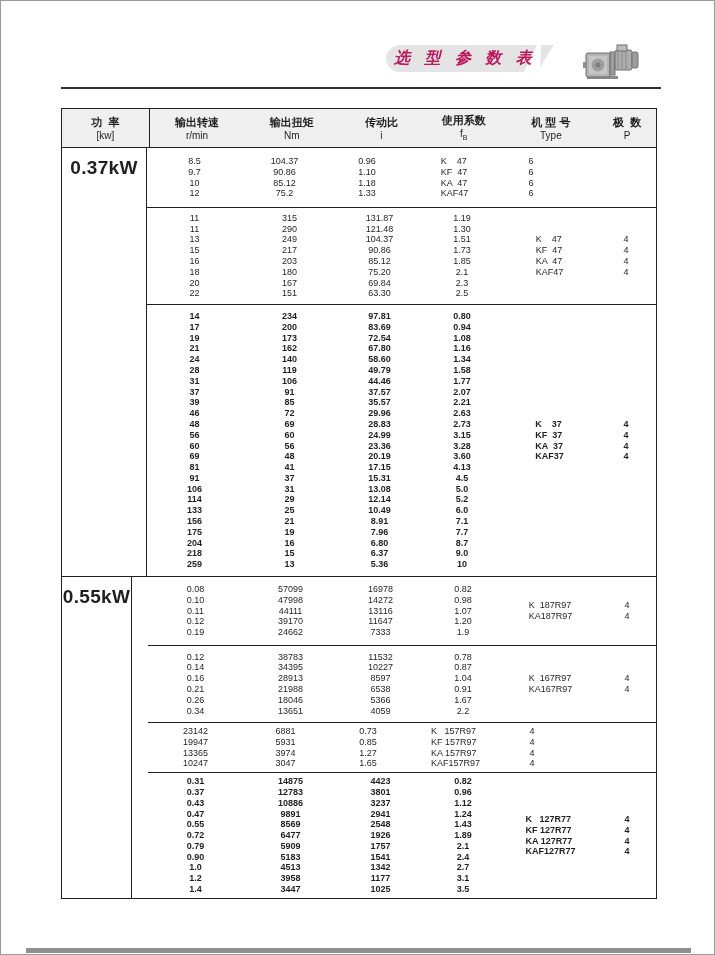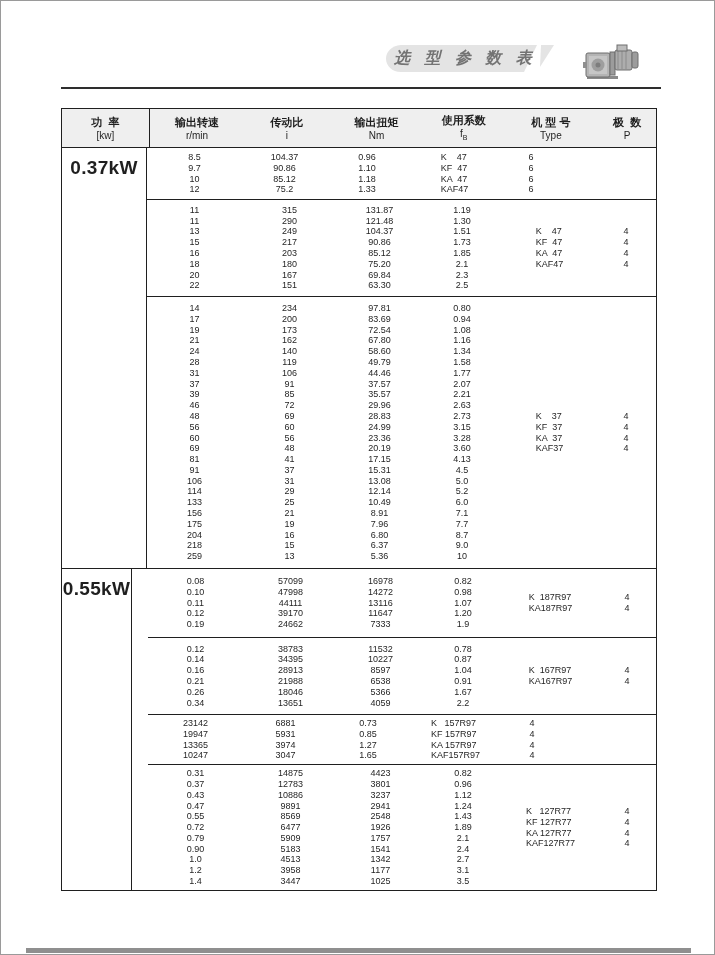--- a/index.html
+++ b/index.html
@@ -8,21 +8,21 @@
     position:relative; width:715px; height:955px; background:#ffffff;
     border:1px solid #9a9a9a; overflow:hidden;
     font-family:"Liberation Sans","DejaVu Sans",sans-serif; color:#1f1f1f;
   }
   
   .banner { position:absolute; left:383px; top:42px; width:172px; height:31px; }
   .banner svg { position:absolute; left:0; top:0; }
   .banner .title-text {
     position:absolute; left:10px; top:5px; width:138px; 
     font-style:italic; font-weight:bold; font-size:16px; letter-spacing:5px;
-    color:#737373; white-space:nowrap;
+    color:#be185d; white-space:nowrap;
   }
   .motor-img { position:absolute; left:582px; top:42px; width:58px; height:40px; }
   .title-rule { position:absolute; left:60px; top:86px; width:600px; height:2px; background:#2e2e2e; }
   
   .param-table {
     position:absolute; left:60px; top:107px; width:596px;
     border:1.5px solid #1f1f1f;
   }
   .thead { display:flex; height:39px; background:#efefef; border-bottom:1.5px solid #1f1f1f; }
   .th { display:flex; flex-direction:column; justify-content:center; text-align:center; padding-top:1px; }
@@ -32,21 +32,21 @@
   .c0 { width:88px; }
   .c1 { width:95px; } .c2 { width:95px; } .c3 { width:85px; }
   .c4 { width:80px; } .c5 { width:95px; } .c6 { width:58px; }
   .th.c0 { border-right:1px solid #1f1f1f; }
   .table-section { display:flex; border-bottom:1.5px solid #1f1f1f; }
   .table-section:last-child { border-bottom:none;gap:16px; }
   .power-cell { width:85px; border-right:1px solid #1f1f1f; text-align:center; }
   .power-label { font-weight:bold; font-size:19px; padding-top:9px; letter-spacing:0.3px; }
   .section-blocks { flex:1; }
   .block { display:flex; border-bottom:1px solid #1f1f1f; }
-  .block:last-child { border-bottom:none; }
+  .block:last-child { border-bottom:none;font-weight:bold; }
   .col { display:flex; flex-direction:column; justify-content:center; text-align:center; }
   .ln { font-size:9px; line-height:10.8px; white-space:pre; }
   .type-col { align-items:center; }
   .type-stack { text-align:left; }
   .footer-bar { position:absolute; left:25px; top:947px; width:665px; height:5px; background:#8f8f8f; }
 </style>
 </head>
 <body>
 
 <div class="page">
@@ -82,48 +82,48 @@
   <div class="param-table">
     <div class="thead">
       <div class="th c0">
         <span class="th-l1">功  率</span>
         <span class="th-l2">[kw]</span>
       </div>
       <div class="th c1">
         <span class="th-l1">输出转速</span>
         <span class="th-l2">r/min</span>
       </div>
+      <div class="th c2">
+        <span class="th-l1">输出扭矩</span>
+        <span class="th-l2">Nm</span>
+      </div>
       <div class="th c3">
         <span class="th-l1">传动比</span>
         <span class="th-l2">i</span>
-      </div>
-      <div class="th c2">
-        <span class="th-l1">输出扭矩</span>
-        <span class="th-l2">Nm</span>
       </div>
       <div class="th c4">
         <span class="th-l1">使用系数</span>
         <span class="th-l2"><span>f</span><sub>B</sub></span>
       </div>
       <div class="th c5">
         <span class="th-l1">机 型 号</span>
         <span class="th-l2">Type</span>
       </div>
       <div class="th c6">
         <span class="th-l1">极  数</span>
         <span class="th-l2">P</span>
       </div>
     </div>
     <div id="tbody">
         <div class="table-section">
           <div class="power-cell">
             <div class="power-label">0.37kW</div>
           </div>
           <div class="section-blocks">
-            <div class="block" style="height: 52px;">
+            <div class="block" style="height: 60px;">
               <div class="col c1">
                 <div class="ln">8.5</div>
                 <div class="ln">9.7</div>
                 <div class="ln">10</div>
                 <div class="ln">12</div>
               </div>
               <div class="col c3">
                 <div class="ln">104.37</div>
                 <div class="ln">90.86</div>
                 <div class="ln">85.12</div>

